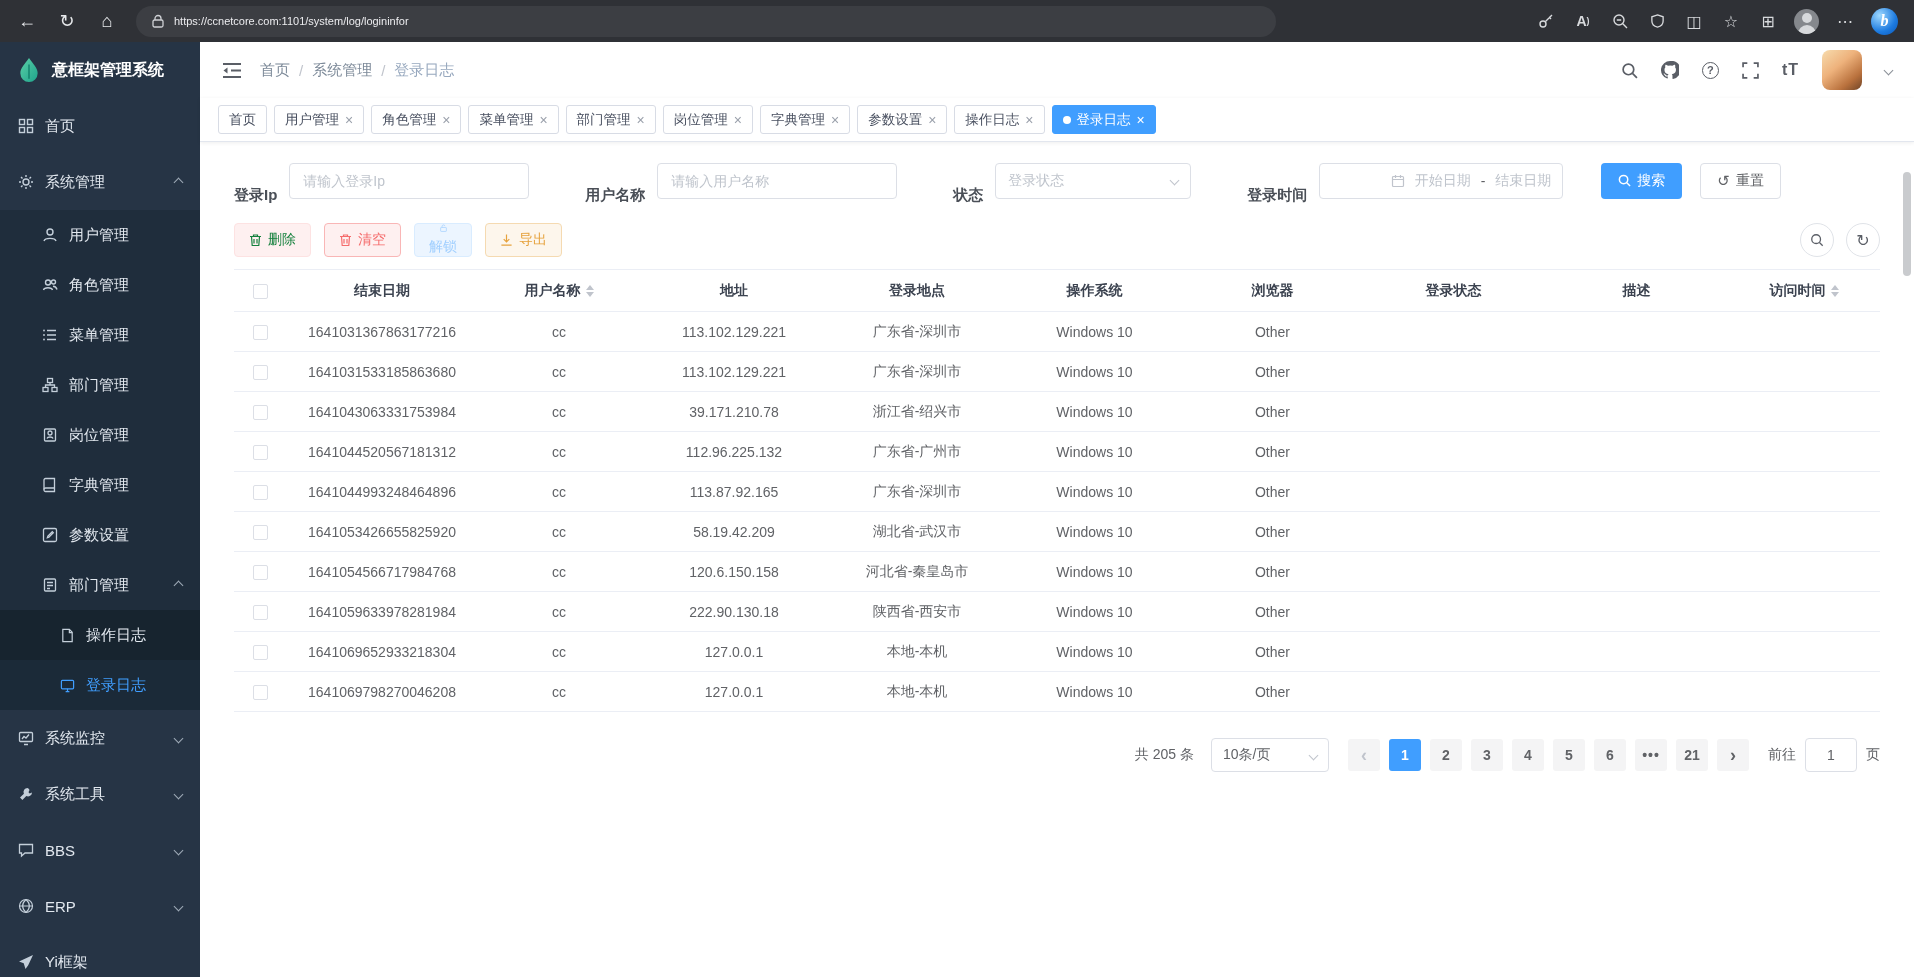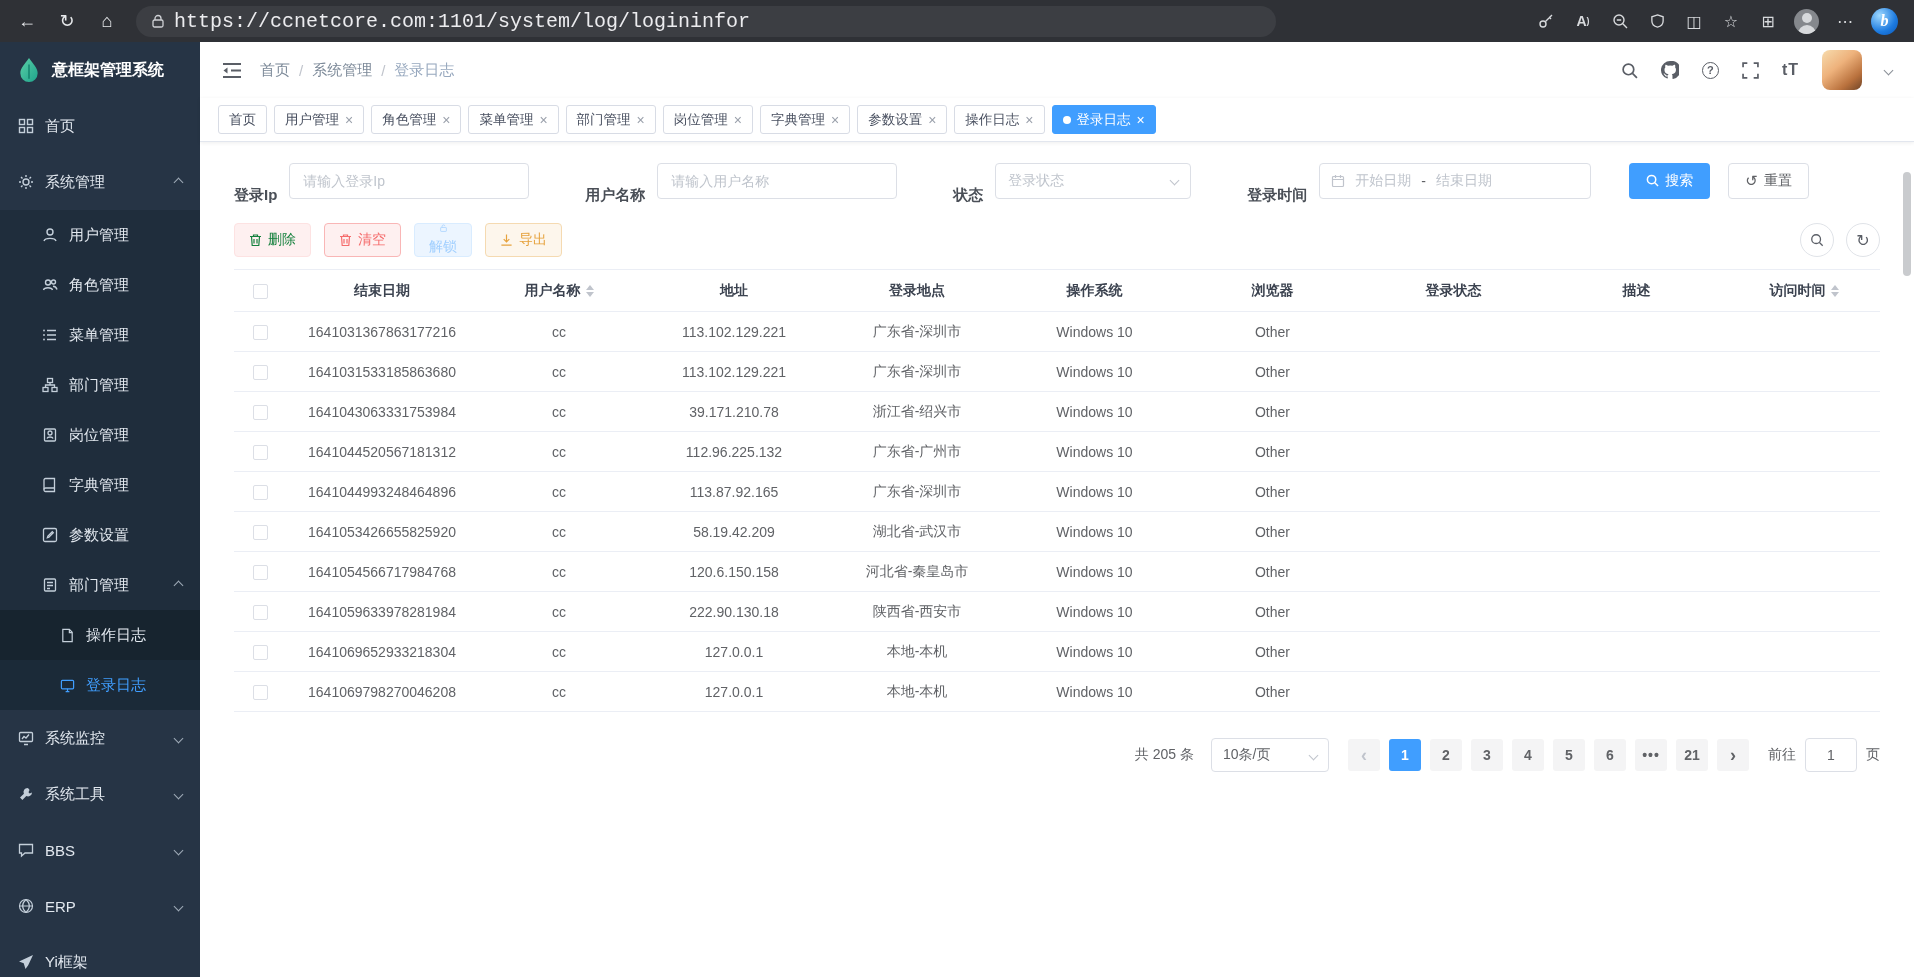--- a/index.html
+++ b/index.html
@@ -6,21 +6,21 @@
   html,body { width:1914px; height:977px; overflow:hidden; }
   body { font-family:"Liberation Sans","DejaVu Sans",sans-serif; background:#fff; position:relative; }
   svg { display:block; }
 
   
   .browser-bar { height:42px; background:#2f3136; display:flex; align-items:center; padding:0 10px; gap:6px; }
   .b-btn { width:34px; height:34px; border-radius:6px; display:flex; align-items:center; justify-content:center;
            color:#e6e8eb; font-size:18px; cursor:pointer; }
   .url-pill { width:1140px; height:31px; margin-left:6px; background:#3c3e43; border-radius:16px;
               display:flex; align-items:center; gap:10px; padding:0 16px; }
-  .url-text { color:#ececef; font-size:20px; white-space:nowrap;font-family:Liberation Mono, monospace; }
+  .url-text { color:#ececef; font-size:11px; white-space:nowrap; }
   .b-right { margin-left:auto; display:flex; align-items:center; gap:15px; padding-right:6px; }
   .b-ico { color:#d8dadd; font-size:16px; display:flex; align-items:center; justify-content:center; width:22px; height:22px; cursor:pointer; }
   .read-aloud { font-size:14px; font-weight:700; }
   .read-aloud sup { font-size:9px; }
   .prof { width:25px; height:25px; border-radius:50%; background:#85888d; position:relative; overflow:hidden; cursor:pointer; }
   .prof::before { content:""; position:absolute; top:4px; left:7.5px; width:10px; height:10px; border-radius:50%; background:#d7d9dc; }
   .prof::after { content:""; position:absolute; bottom:-2px; left:3.5px; width:18px; height:11px; border-radius:9px 9px 0 0; background:#d7d9dc; }
   .bing { width:27px; height:27px; border-radius:50%; background:radial-gradient(circle at 32% 28%, #9fd9ff, #1d7be0 60%, #0b55b4);
           color:#fff; display:flex; align-items:center; justify-content:center; font-size:16px; font-weight:700;
           font-family:"Liberation Serif",serif; font-style:italic; cursor:pointer; }
@@ -77,22 +77,22 @@
   .filters { display:flex; align-items:center; margin-top:4px; }
   .f-label { font-size:15px; font-weight:700; color:#4a4f57; margin-right:12px; white-space:nowrap;margin-top:30px; }
   .f-gap { margin-left:56px; }
   .f-input { width:240px; height:36px; border:1px solid #dcdfe6; border-radius:4px; padding:0 13px; font-size:14px;
              color:#606266; outline:none; font-family:inherit; }
   .f-input::placeholder { color:#bfc4cc; }
   .f-select { width:196px; height:36px; border:1px solid #dcdfe6; border-radius:4px; display:flex; align-items:center;
               justify-content:space-between; padding:0 12px; cursor:pointer; }
   .ph { color:#bfc4cc; font-size:14px; }
   .f-select .chev, .pg-size .chev { color:#c0c4cc; }
-  .f-range { width:272px; height:36px; border:1px solid #dcdfe6; border-radius:4px; display:flex; align-items:center;
-             gap:10px; padding:0 11px; cursor:pointer; }
+  .f-range { width:244px; height:36px; border:1px solid #dcdfe6; border-radius:4px; display:flex; align-items:center;
+             gap:10px; padding:0 11px; cursor:pointer;justify-content:flex-end; }
   .f-range .sep { color:#606266; font-size:14px; }
   .btn { height:36px; border-radius:4px; font-size:14px; display:inline-flex; align-items:center; gap:6px;
          padding:0 16px; cursor:pointer; border:1px solid transparent; font-family:inherit; }
   .btn-search { background:#409eff; color:#fff; margin-left:38px; }
   .btn-reset { background:#fff; color:#606266; border-color:#dcdfe6; margin-left:18px; }
   .ricon { font-size:15px; line-height:1; }
 
   .toolbar { display:flex; align-items:center; gap:13px; margin-top:18px; }
   .btn-sm { height:34px; border-radius:4px; font-size:14px; display:inline-flex; align-items:center; gap:6px;
             padding:0 14px; border:1px solid; cursor:pointer; font-family:inherit; }

